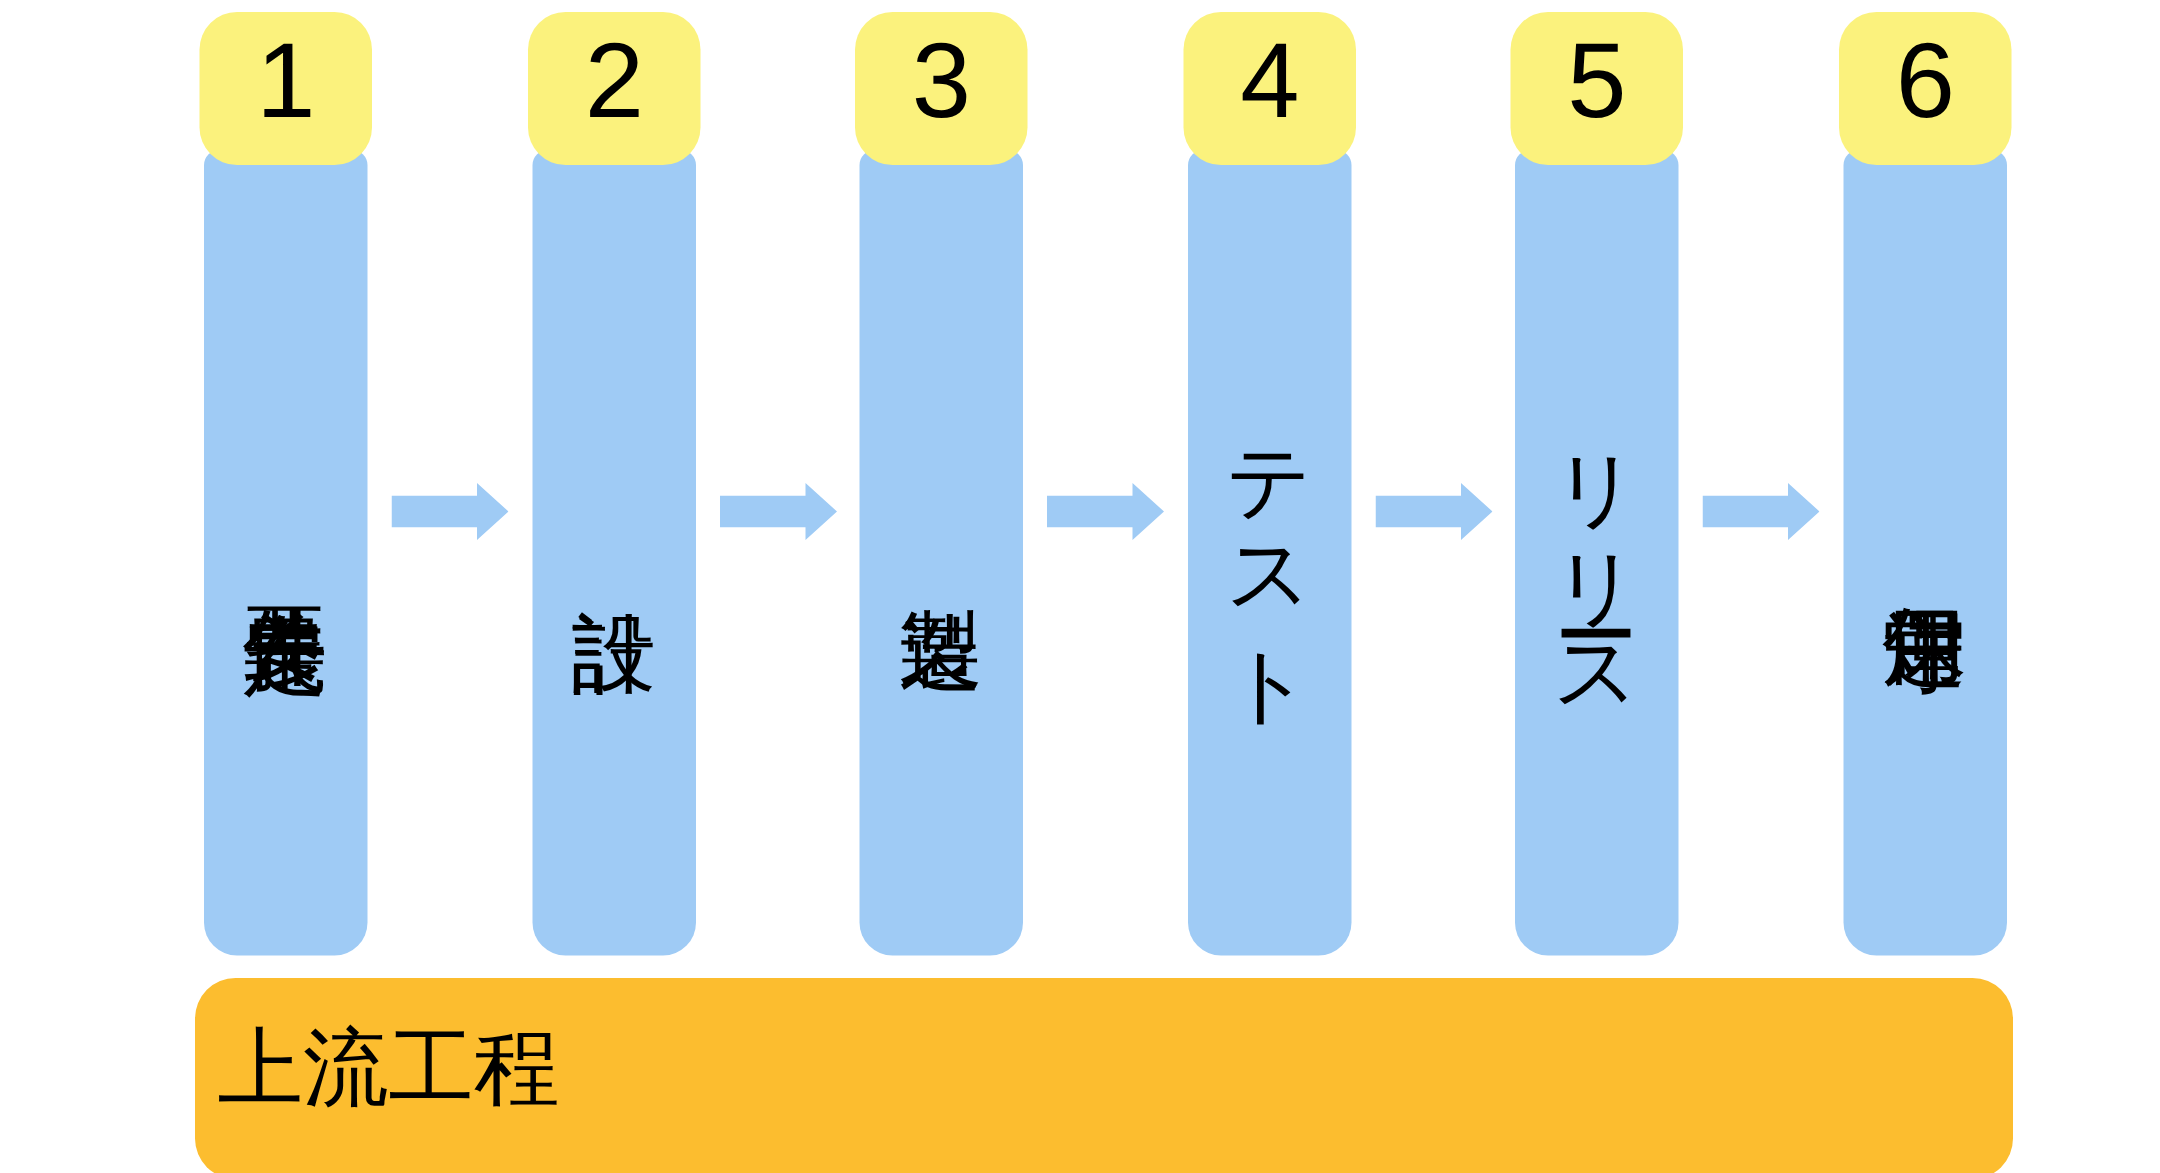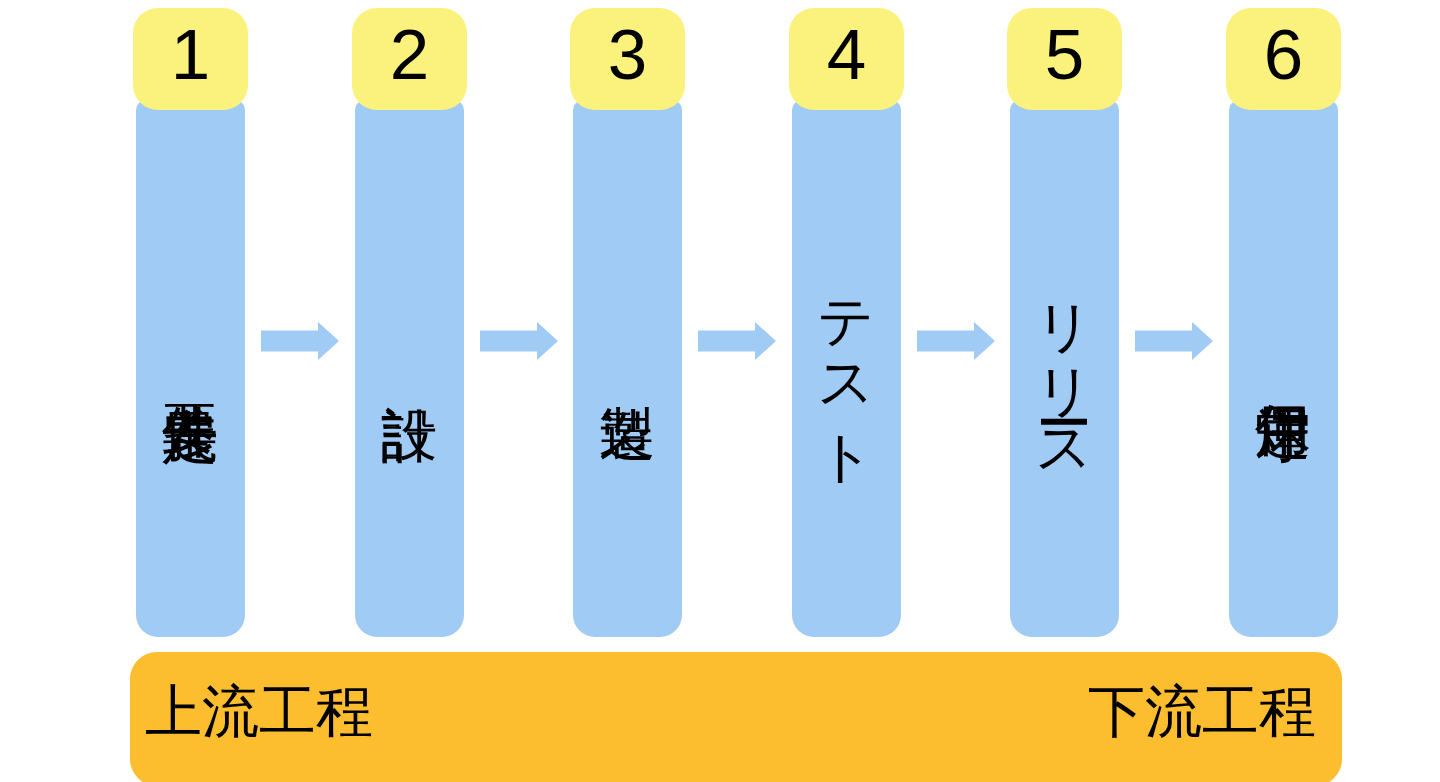--- a/index.html
+++ b/index.html
@@ -97,16 +97,15 @@
     </svg>
   <svg class="arrow" viewBox="0 0 78 38">
       <path fill="currentColor" d="M0 8.5 H57 V0 L78 19 L57 38 V29.5 H0 Z"></path>
     </svg>
   <svg class="arrow" viewBox="0 0 78 38">
       <path fill="currentColor" d="M0 8.5 H57 V0 L78 19 L57 38 V29.5 H0 Z"></path>
     </svg>
 
   <div class="footer">
     <span>上流工程</span>
-    <span>下流工程</span>
   </div>
 
 </div>
 
 </body></html>

